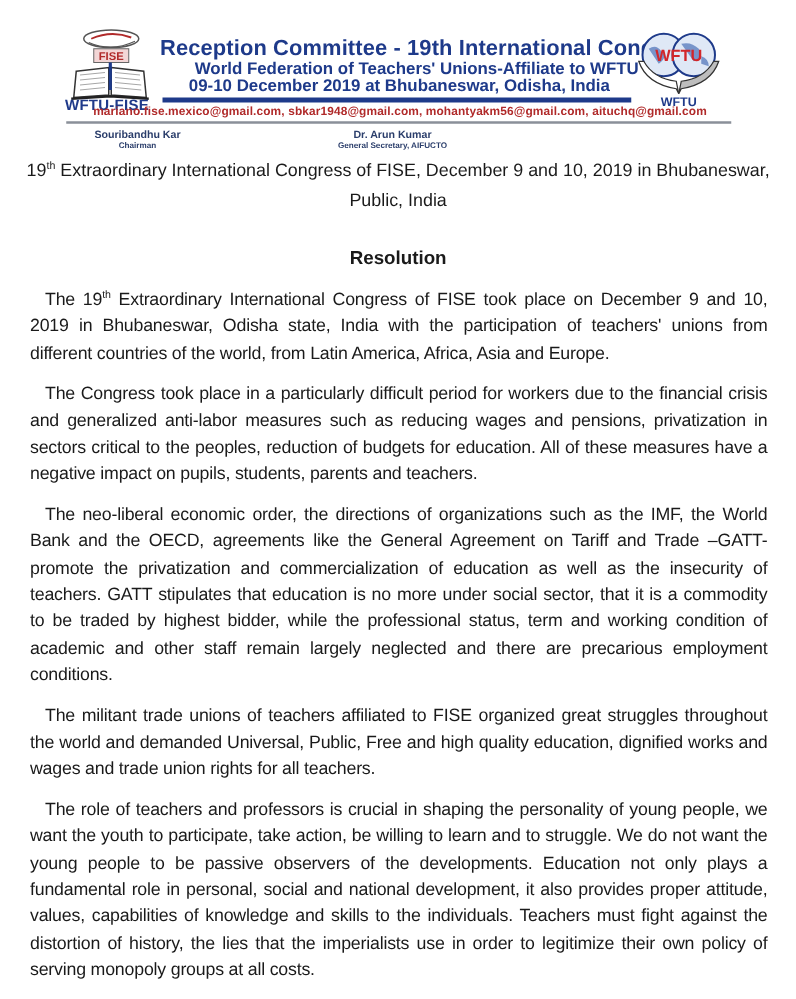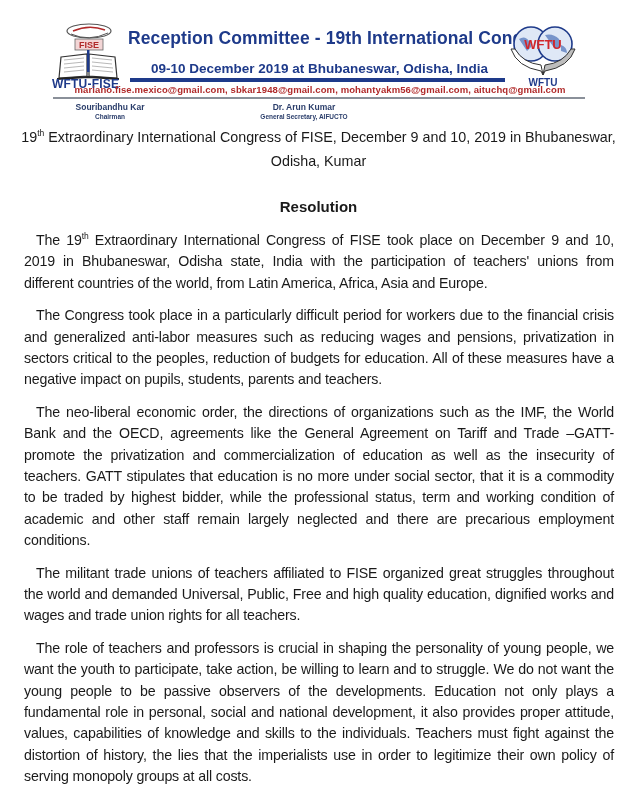--- a/index.html
+++ b/index.html
@@ -16,21 +16,21 @@
     .lh-subtitle { position: absolute; left: 128px; top: 47px; width: 383px; text-align: right; font-size: 13.5px; font-weight: bold; color: #1e3a8a; white-space: nowrap; }
     .lh-dates { position: absolute; left: 128px; top: 61px; width: 383px; text-align: center; font-size: 13.5px; font-weight: bold; color: #1e3a8a; white-space: nowrap; }
     .lh-rule-blue { position: absolute; left: 130px; top: 78px; width: 375px; height: 4px; background: #1e3a8a; }
     .lh-emails { position: absolute; left: 50px; top: 84px; width: 540px; text-align: center; font-size: 9.5px; font-weight: bold; color: #b02a2a; white-space: nowrap; letter-spacing: 0.1px; }
     .lh-rule-gray { position: absolute; left: 53px; top: 97px; width: 532px; height: 2px; background: #8a9099; }
 
     .officer { position: absolute; top: 102px; font-weight: bold; color: #2b3e6b; text-align: center; }
     .officer .name { font-size: 8.5px; display: block; white-space: nowrap; }
     .officer .role { font-size: 6.5px; display: block; white-space: nowrap; margin-top: 1px; }
     .officer-1 { left: 60px; width: 100px; }
-    .officer-2 { left: 224px; width: 160px; }
+    .officer-2 { left: 234px; width: 160px; }
     .officer-3 { left: 455px; width: 130px; }
 
     .doc-heading { position: absolute; left: 20px; top: 125px; width: 597px; text-align: center; font-size: 14.3px; line-height: 24px; color: #1a1a1a; }
     .doc-heading sup, .para sup { font-size: 8.5px; line-height: 0; vertical-align: super; }
     .doc-title { position: absolute; left: 0; top: 198px; width: 637px; text-align: center; font-size: 15px; font-weight: bold; color: #1a1a1a; }
 
     .body { position: absolute; left: 24px; top: 230px; width: 590px; }
     .para { font-size: 14.2px; line-height: 21.3px; text-align: justify; text-indent: 12px; margin-bottom: 11.5px; color: #1a1a1a; letter-spacing: -0.15px; }
   </style>
 </head>
@@ -47,20 +47,21 @@
     <path d="M8 35 L34 32 L34 54 L6 56 Z" fill="#ffffff" stroke="#333" stroke-width="1.2"></path>
     <path d="M36 32 L62 35 L64 56 L36 54 Z" fill="#ffffff" stroke="#333" stroke-width="1.2"></path>
     <path d="M11 38 L31 36 M11 42 L31 40 M11 46 L31 44 M11 50 L31 48" stroke="#888" stroke-width="0.6"></path>
     <path d="M39 36 L59 38 M39 40 L59 42 M39 44 L60 46 M39 48 L60 50" stroke="#888" stroke-width="0.6"></path>
     <rect x="34" y="28" width="2.5" height="22" fill="#1e3a8a"></rect>
     <path d="M4 57 L35 55 L66 57" fill="none" stroke="#222" stroke-width="2"></path>
   </svg>
   <div class="logo-fise-label">WFTU-FISE</div>
 
   <div class="lh-title">Reception Committee - 19th International Congress</div>
+  <div class="lh-subtitle">World Federation of Teachers' Unions-Affiliate to WFTU</div>
   <div class="lh-dates">09-10 December 2019 at Bhubaneswar, Odisha, India</div>
   <div class="lh-rule-blue"></div>
 
   <svg class="logo-wftu" viewBox="0 0 72 52">
     <circle cx="24" cy="19" r="17" fill="#dfe8f6" stroke="#1e3a8a" stroke-width="1.6"></circle>
     <circle cx="48" cy="19" r="17" fill="#dfe8f6" stroke="#1e3a8a" stroke-width="1.6"></circle>
     <path d="M12 14 Q18 10 22 16 Q28 20 20 26 Z M38 10 Q46 8 52 14 Q56 22 48 24 Z M54 20 Q60 22 60 28 L54 26 Z" fill="#4a70b8" opacity="0.7"></path>
     <text x="36" y="24" text-anchor="middle" font-family="Liberation Sans, sans-serif" font-size="13" font-weight="bold" fill="#d2262a">WFTU</text>
     <path d="M4 24 Q10 42 34 46 L36 50 L34 40 Q16 38 8 24 Z" fill="#ffffff" stroke="#333" stroke-width="1"></path>
     <path d="M68 24 Q62 42 38 46 L36 50 L38 40 Q56 38 64 24 Z" fill="#bdbdbd" stroke="#333" stroke-width="1"></path>
@@ -75,21 +76,21 @@
     <span class="role">Chairman</span>
   </div>
   <div class="officer officer-2">
     <span class="name">Dr. Arun Kumar</span>
     <span class="role">General Secretary, AIFUCTO</span>
   </div>
 </div>
 
 <div class="doc-heading">
   <span>19</span><sup>th</sup><span> Extraordinary International Congress of FISE, December 9 and 10, 2019 in Bhubaneswar,</span><br>
-  <span>Odisha, Kumar</span>
+  <span>Public, India</span>
 </div>
 
 <div class="doc-title">Resolution</div>
 
 <div class="body">
   <p class="para"><span>The 19</span><sup>th</sup><span> Extraordinary International Congress of FISE took place on December 9 and 10, 2019 in Bhubaneswar, Odisha state, India with the participation of teachers' unions from different countries of the world, from Latin America, Africa, Asia and Europe.</span></p>
   <p class="para">The Congress took place in a particularly difficult period for workers due to the financial crisis and generalized anti-labor measures such as reducing wages and pensions, privatization in sectors critical to the peoples, reduction of budgets for education. All of these measures have a negative impact on pupils, students, parents and teachers.</p>
   <p class="para">The neo-liberal economic order, the directions of organizations such as the IMF, the World Bank and the OECD, agreements like the General Agreement on Tariff and Trade –GATT- promote the privatization and commercialization of education as well as the insecurity of teachers. GATT stipulates that education is no more under social sector, that it is a commodity to be traded by highest bidder, while the professional status, term and working condition of academic and other staff remain largely neglected and there are precarious employment conditions.</p>
   <p class="para">The militant trade unions of teachers affiliated to FISE organized great struggles throughout the world and demanded Universal, Public, Free and high quality education, dignified works and wages and trade union rights for all teachers.</p>
   <p class="para">The role of teachers and professors is crucial in shaping the personality of young people, we want the youth to participate, take action, be willing to learn and to struggle. We do not want the young people to be passive observers of the developments. Education not only plays a fundamental role in personal, social and national development, it also provides proper attitude, values, capabilities of knowledge and skills to the individuals. Teachers must fight against the distortion of history, the lies that the imperialists use in order to legitimize their own policy of serving monopoly groups at all costs.</p>

